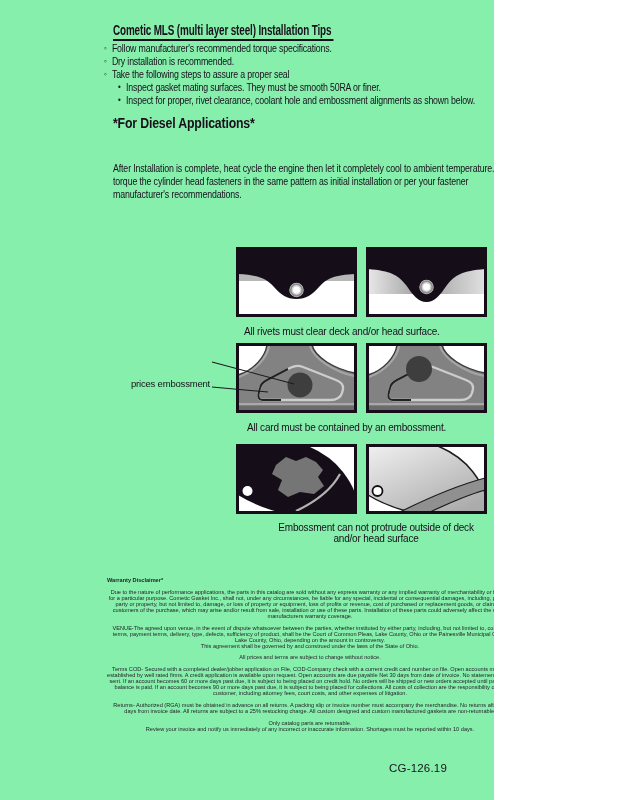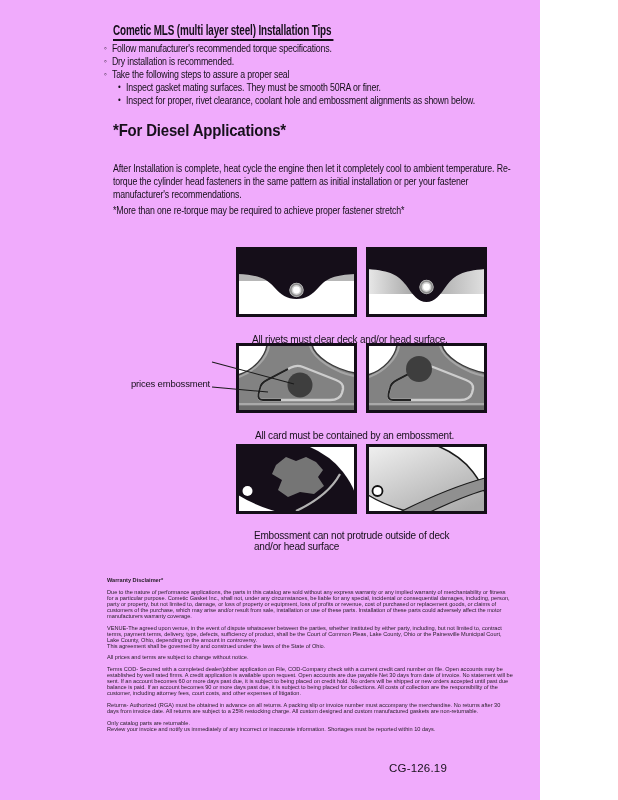--- a/index.html
+++ b/index.html
@@ -1,47 +1,47 @@
 <!DOCTYPE html>
 <html><head>
 <meta charset="utf-8">
 <style>
   html,body { margin:0; padding:0; background:#ffffff; }
   .page {
-    position:relative; width:540px; height:800px; background:#f0abfc;
+    position:relative; width:494px; height:800px; background:#86efac;
     font-family:"Liberation Sans", sans-serif; color:#17101b; overflow:hidden;
   }
   .abs { position:absolute; }
-  p { margin:16px; }
+  p { margin:8px; }
 
   
   .sq { transform:scaleX(0.88); transform-origin:left top; width:113.6%; }
 
   .title-wrap { left:113px; top:21px; }
   .title-text {
     display:inline-block; transform:scaleX(0.66); transform-origin:left top;
     font-size:15px; font-weight:bold; letter-spacing:-0.2px; white-space:nowrap;
     border-bottom:2px solid #150e19; padding:0 3px 1px 0;
   }
 
   .tips { left:104px; top:42px; width:410px; }
   .tip-row { display:flex; line-height:13px; font-size:10px; letter-spacing:-0.2px; }
   .tip-row.sub { padding-left:16px; }
   .glyph { width:9px; flex:0 0 9px; font-size:9px; }
 
-  .diesel-head { left:113px; top:115px; width:300px; font-size:17px; font-weight:bold; letter-spacing:-0.2px;margin-top:6px; }
+  .diesel-head { left:113px; top:115px; width:300px; font-size:14px; font-weight:bold; letter-spacing:-0.2px; }
   .para { font-size:10px; line-height:13.2px; letter-spacing:-0.15px; }
   .p1 { left:113px; top:133px; width:402px; }
   .p2 { left:113px; top:162px; width:402px; }
   .note { left:113px; top:204px; width:402px; }
 
   .dlabel { position:absolute; width:121px; text-align:center; font-size:13px; font-weight:normal; letter-spacing:0.3px; line-height:14px;margin-top:35px; }
   .panel { position:absolute; width:121px; height:70px; display:block; }
   .dcaption { position:absolute; font-size:10px; letter-spacing:-0.2px; line-height:10.5px; }
-  .pre { white-space:pre-line; }
+  .pre { white-space:pre-line;text-align:center; }
   .callout { position:absolute; left:98px; width:112px; text-align:right; font-size:9.5px; letter-spacing:-0.2px; line-height:11px; }
   .leaders { position:absolute; pointer-events:none; }
 
   .legal { left:107px; top:577px; width:406px; font-size:5.6px; line-height:6.1px; letter-spacing:0; color:#241c26; }
   .legal-h { font-weight:bold; margin:0 0 5.5px 0; }
   .legal p { margin:0 0 5.5px 0; }
 
   .footer-code { left:389px; top:762px; font-size:11.5px; letter-spacing:0.2px; }
 </style>
 </head>
@@ -76,23 +76,20 @@
         <span>Inspect for proper, rivet clearance, coolant hole and embossment alignments as shown below.</span>
       </div>
     </div>
   </div>
 
   <div class="abs diesel-head">
     <span class="sq" style="display:inline-block">*For Diesel Applications*</span>
   </div>
   <div class="abs p2 para">
     <span class="sq" style="display:block">After Installation is complete, heat cycle the engine then let it completely cool to ambient temperature. Re-torque the cylinder head fasteners in the same pattern as initial installation or per your fastener manufacturer's recommendations.</span>
-  </div>
-  <div class="abs note para">
-    <span class="sq" style="display:block">*More than one re-torque may be required to achieve proper fastener stretch*</span>
   </div>
 
   <div class="dlabel" style="left:236px;top:229px">RIGHT</div>
   <div class="dlabel" style="left:366px;top:229px">WRONG</div>
 
   <svg class="panel" style="left:236px;top:247px" viewBox="0 0 121 70">
     <rect x="0" y="0" width="121" height="70" fill="#ffffff"></rect>
     <rect x="2" y="25" width="117" height="9" fill="#b7b7b7"></rect>
     <path d="M2,2 H119 V27 C99,28 91,31 83,40 C76,48 70,52 60.5,52 C51,52 45,48 38,40 C30,31 22,28 2,27 Z" fill="#150e19"></path>
     <circle cx="60.5" cy="43" r="7.2" fill="#d2d2d2"></circle>

